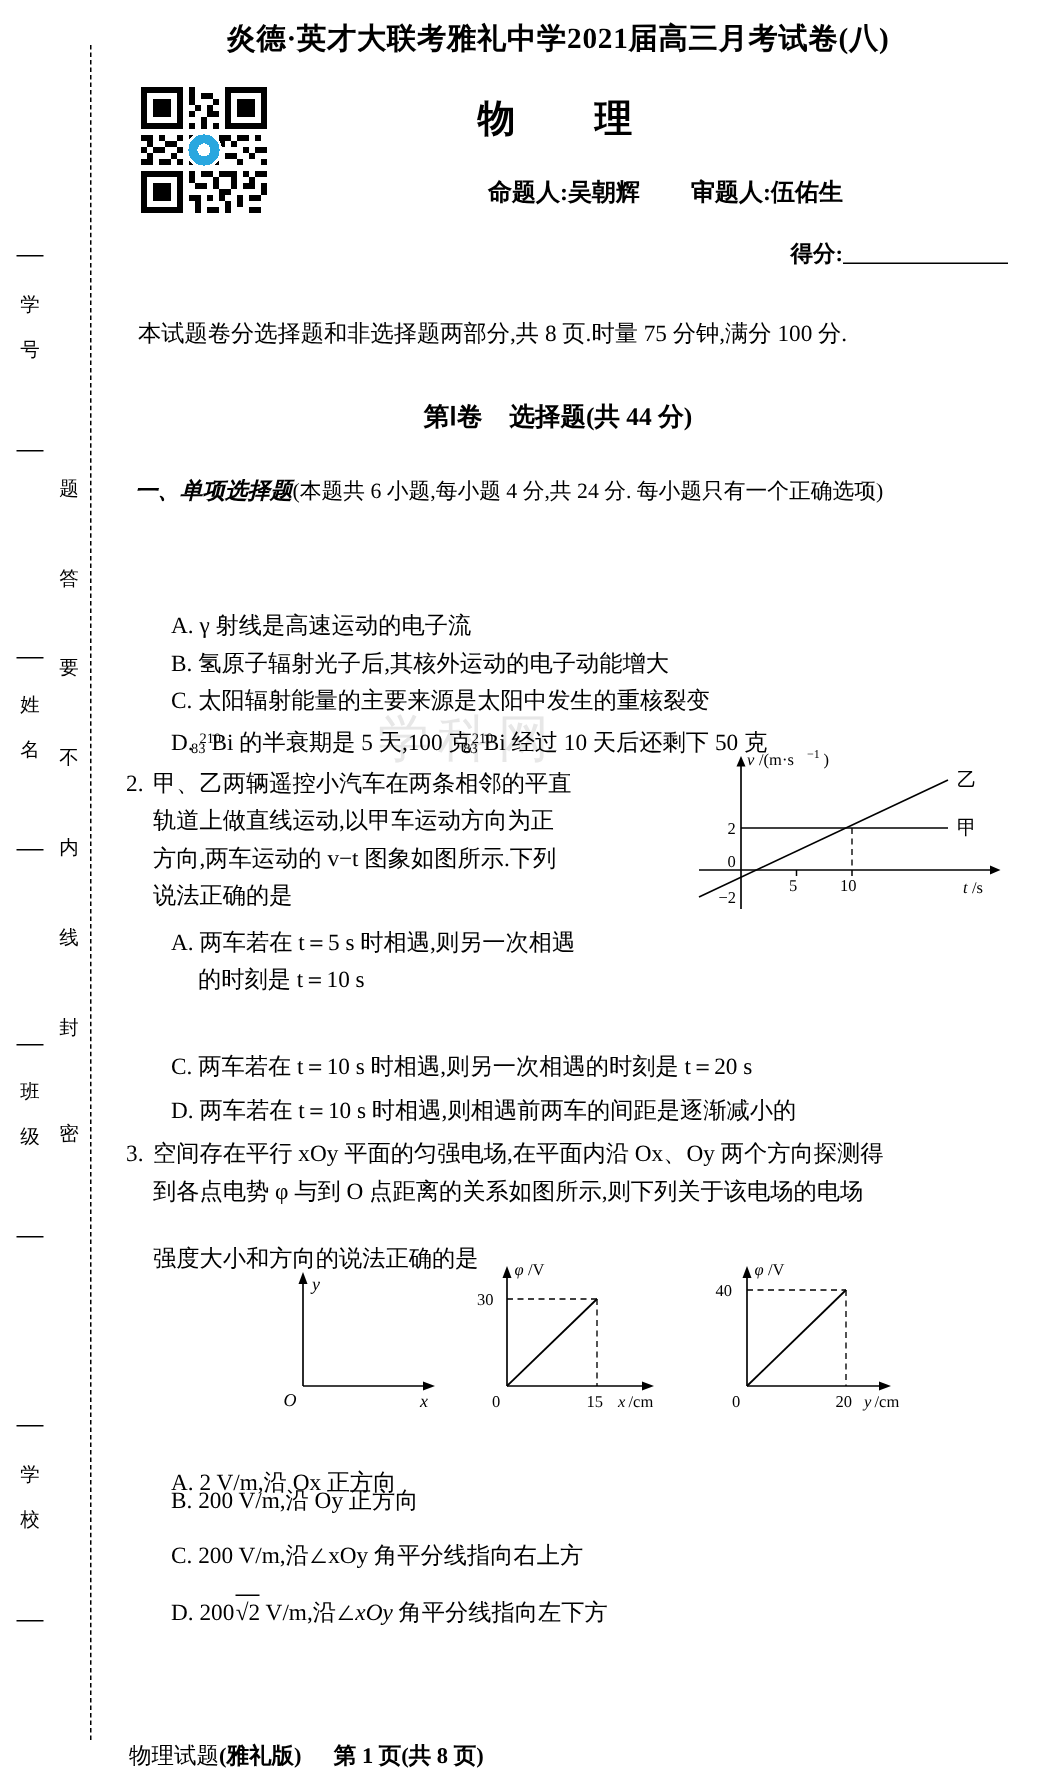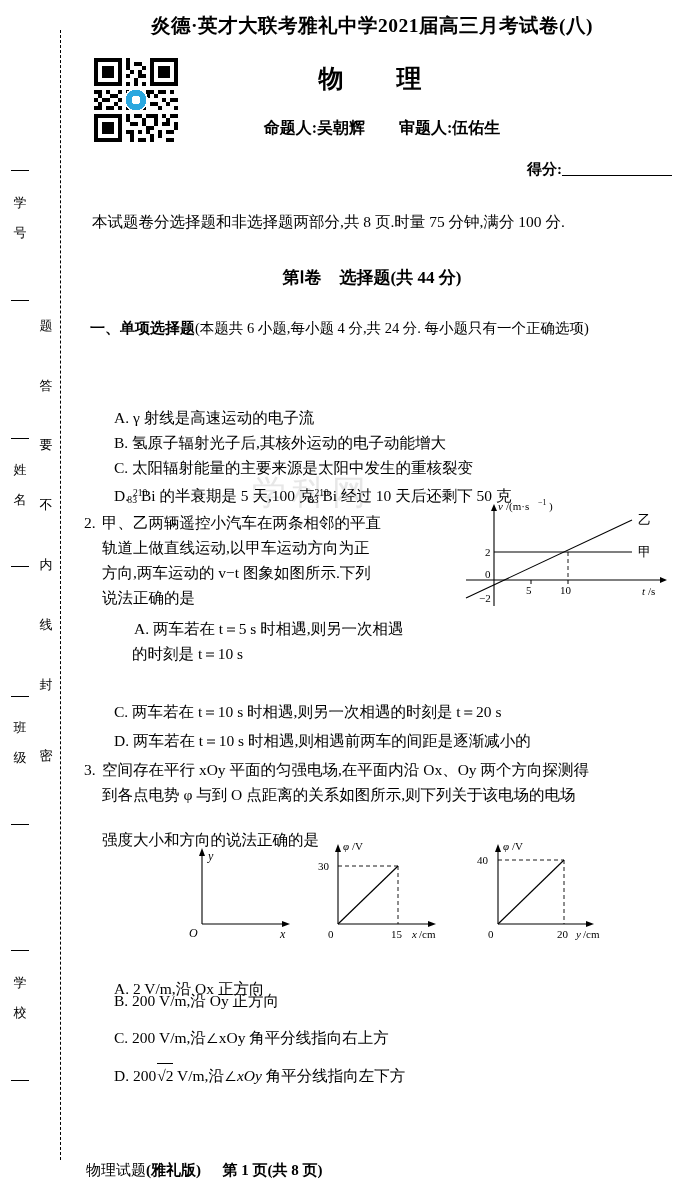--- a/index.html
+++ b/index.html
@@ -47,21 +47,21 @@
     font-family:"Liberation Serif", serif;
     letter-spacing:0.5px;
     white-space:nowrap;
   }
   .subject{
     position:absolute;left:140px;top:62px;width:330px;
     text-align:center;font-size:25px;font-weight:bold;letter-spacing:14px;
   }
   .authors{
     position:absolute;left:130px;top:118px;width:360px;
-    text-align:center;font-size:16px;font-weight:bold;
+    text-align:right;font-size:16px;font-weight:bold;
   }
   .authors .gap{display:inline-block;width:26px;}
   .score{
     position:absolute;right:28px;top:160px;font-size:15px;font-weight:bold;
   }
   .score .line{display:inline-block;width:110px;border-bottom:1px solid #000;height:15px;vertical-align:-2px;}
 
   .intro{
     position:absolute;left:20px;top:212px;width:590px;font-size:15.5px;
   }
@@ -69,21 +69,21 @@
   .sec-title{
     position:absolute;left:0;top:266px;width:600px;text-align:center;
     font-size:17px;font-weight:bold;
   }
   .sec-title .sp{display:inline-block;width:18px;}
 
   .q-head{
     position:absolute;left:18px;top:316px;width:592px;font-size:15px;
     line-height:25px;
   }
-  .q-head b{font-weight:bold;}
+  .q-head b{font-weight:bold;font-style:italic;}
   .q-head .small{font-size:14.5px;}
 
   .qline{position:absolute;font-size:15.5px;line-height:24px;}
   .opt{position:absolute;font-size:15.5px;line-height:24px;}
 
   
   .qr{
     position:absolute;left:22px;top:58px;width:84px;height:84px;
     background:#fff;
   }
@@ -342,21 +342,21 @@
         <text x="27" y="104" font-size="11" font-family="Liberation Serif, serif">−2</text>
         <text x="74" y="96" font-size="11" font-family="Liberation Serif, serif">5</text>
         <text x="108" y="96" font-size="11" font-family="Liberation Serif, serif">10</text>
         <text x="190" y="97" font-size="11" font-family="Liberation Serif, serif" font-style="italic">t</text>
         <text x="196" y="97" font-size="11" font-family="Liberation Serif, serif">/s</text>
         <text x="186" y="26" font-size="13" font-family="Liberation Serif, serif">乙</text>
         <text x="186" y="58" font-size="13" font-family="Liberation Serif, serif">甲</text>
       </svg>
     </div>
 
-    <div class="opt" style="left:42px;top:617px;margin-left:20px;">A. 两车若在 t＝5 s 时相遇,则另一次相遇</div>
+    <div class="opt" style="left:42px;top:617px;">A. 两车若在 t＝5 s 时相遇,则另一次相遇</div>
     <div class="opt" style="left:60px;top:642px;">的时刻是 t＝10 s</div>
     <div class="opt" style="left:42px;top:700px;">C. 两车若在 t＝10 s 时相遇,则另一次相遇的时刻是 t＝20 s</div>
     <div class="opt" style="left:42px;top:729px;">D. 两车若在 t＝10 s 时相遇,则相遇前两车的间距是逐渐减小的</div>
 
     <div class="qline" style="left:12px;top:758px;">3.</div>
     <div class="qline" style="left:30px;top:758px;width:585px;">空间存在平行 xOy 平面的匀强电场,在平面内沿 Ox、Oy 两个方向探测得</div>
     <div class="qline" style="left:30px;top:783px;width:585px;">到各点电势 φ 与到 O 点距离的关系如图所示,则下列关于该电场的电场</div>
     <div class="qline" style="left:30px;top:828px;width:585px;">强度大小和方向的说法正确的是</div>
 
     <div class="figbox" style="left:108px;top:838px;">

